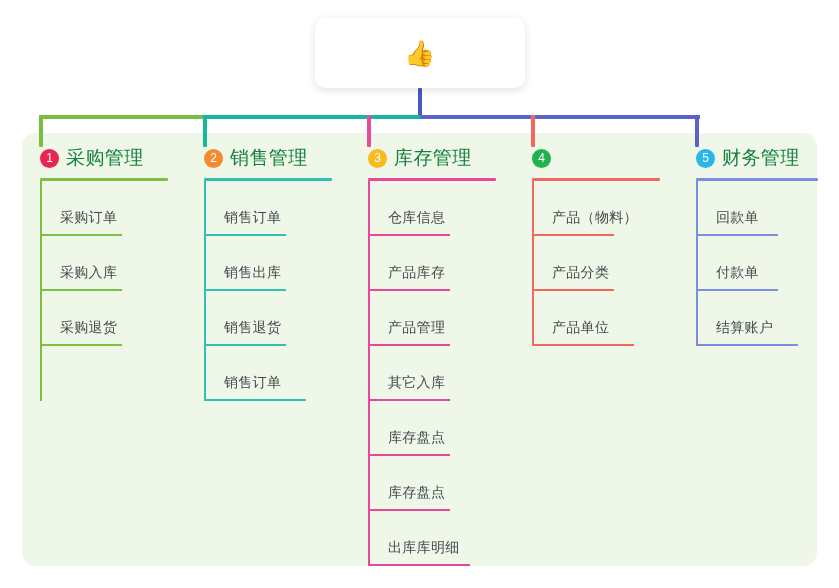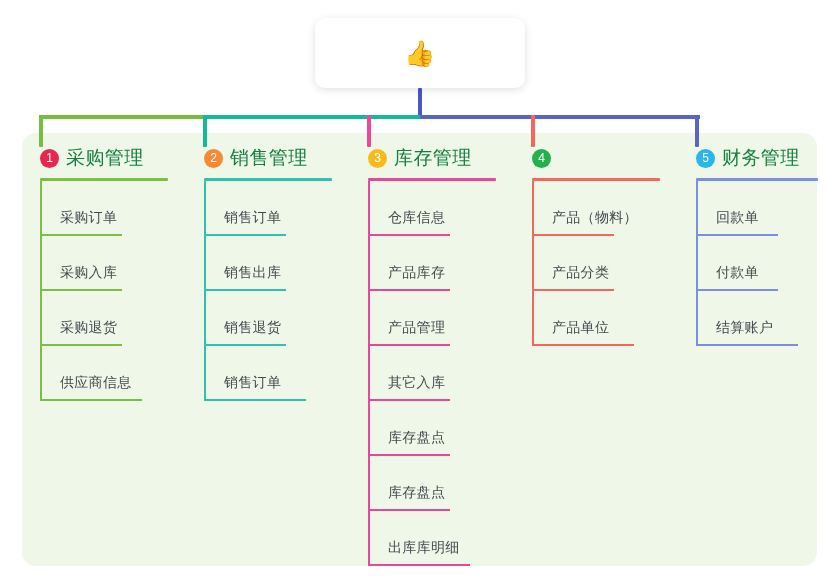--- a/index.html
+++ b/index.html
@@ -182,24 +182,20 @@
             <div class="item-rule" style="background: rgb(123, 192, 67); width: 82px;"></div>
           </div>
           <div class="item">
             <div class="item-label">采购入库</div>
             <div class="item-rule" style="background: rgb(123, 192, 67); width: 82px;"></div>
           </div>
           <div class="item">
             <div class="item-label">采购退货</div>
             <div class="item-rule" style="background: rgb(123, 192, 67); width: 82px;"></div>
           </div>
-          <div class="item">
-            <div class="item-label">供应商信息</div>
-            <div class="item-rule" style="background: rgb(123, 192, 67); width: 102px;"></div>
-          </div>
         </div>
       </div>
       <div class="column" style="left: 186px; width: 164px;">
         <div class="col-head">
           <span class="badge" style="background: rgb(245, 138, 51);">2</span>
           <span class="col-title">销售管理</span>
         </div>
         <div class="head-rule" style="background: rgb(48, 194, 176); margin-left: 18px; width: 128px;"></div>
         <div class="items">
           <div class="spine" style="background: rgb(48, 194, 176); height: 220px;"></div>

